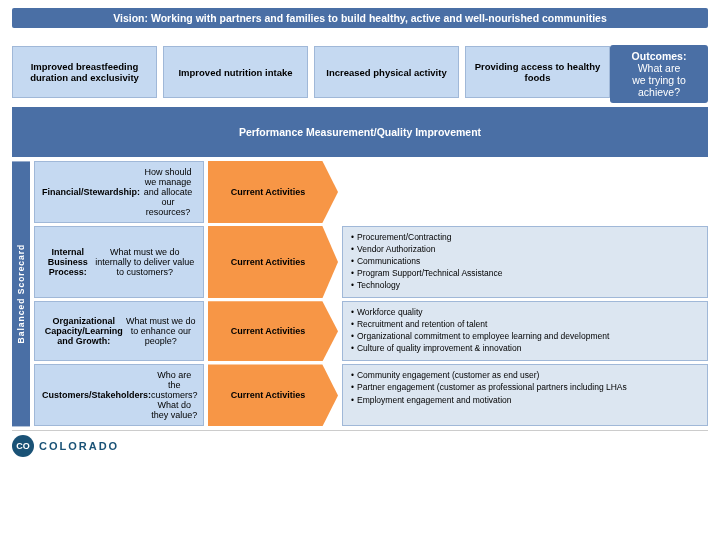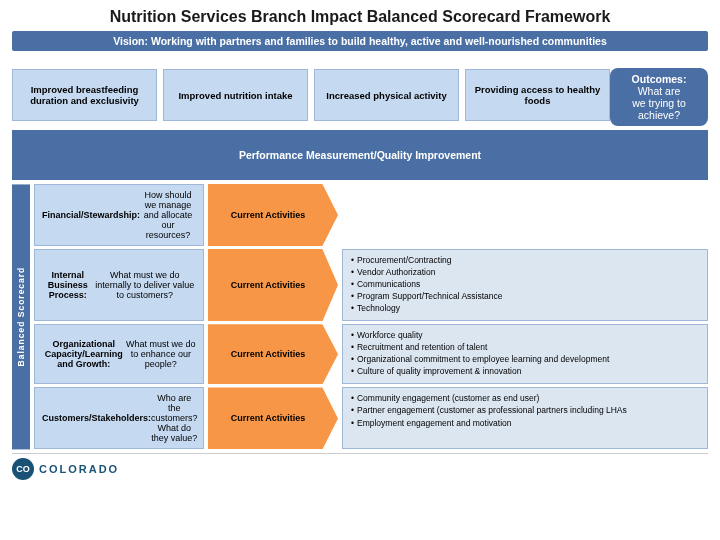--- a/index.html
+++ b/index.html
@@ -58,21 +58,21 @@
       display: flex;
       align-items: center;
       justify-content: center;
     }
     .outcomes-label-box {
       background: #4a6fa5;
       color: #fff;
       text-align: center;
       padding: 5px 20px;
       font-size: 10.5px;
-      border-radius: 8px;
+      border-radius: 3px;
     }
     .outcomes-label-box .bold { font-weight: bold; }
     .perf-header {
       background: #4a6fa5;
       color: #fff;
       text-align: center;
       font-weight: bold;
       font-size: 10.5px;
       padding: 19px;
       margin-bottom: 4px;
@@ -183,21 +183,20 @@
       font-size: 11px;
       font-weight: bold;
       color: #1a5276;
       letter-spacing: 2px;
     }
   </style>
 </head>
 <body>
 
 <div class="page">
-  <div class="main-title">Nutrition Services Branch Impact Balanced Scorecard Framework</div>
 
   <div class="vision-box">
     <span>Vision</span><span>: Working with partners and families to build healthy, active and well-nourished communities</span>
   </div>
 
   <div class="outcomes-section">
     <div class="outcomes-top-row">
 
     <div class="outcome-box">Improved breastfeeding duration and exclusivity</div>
         <div class="outcome-box">Improved nutrition intake</div>

